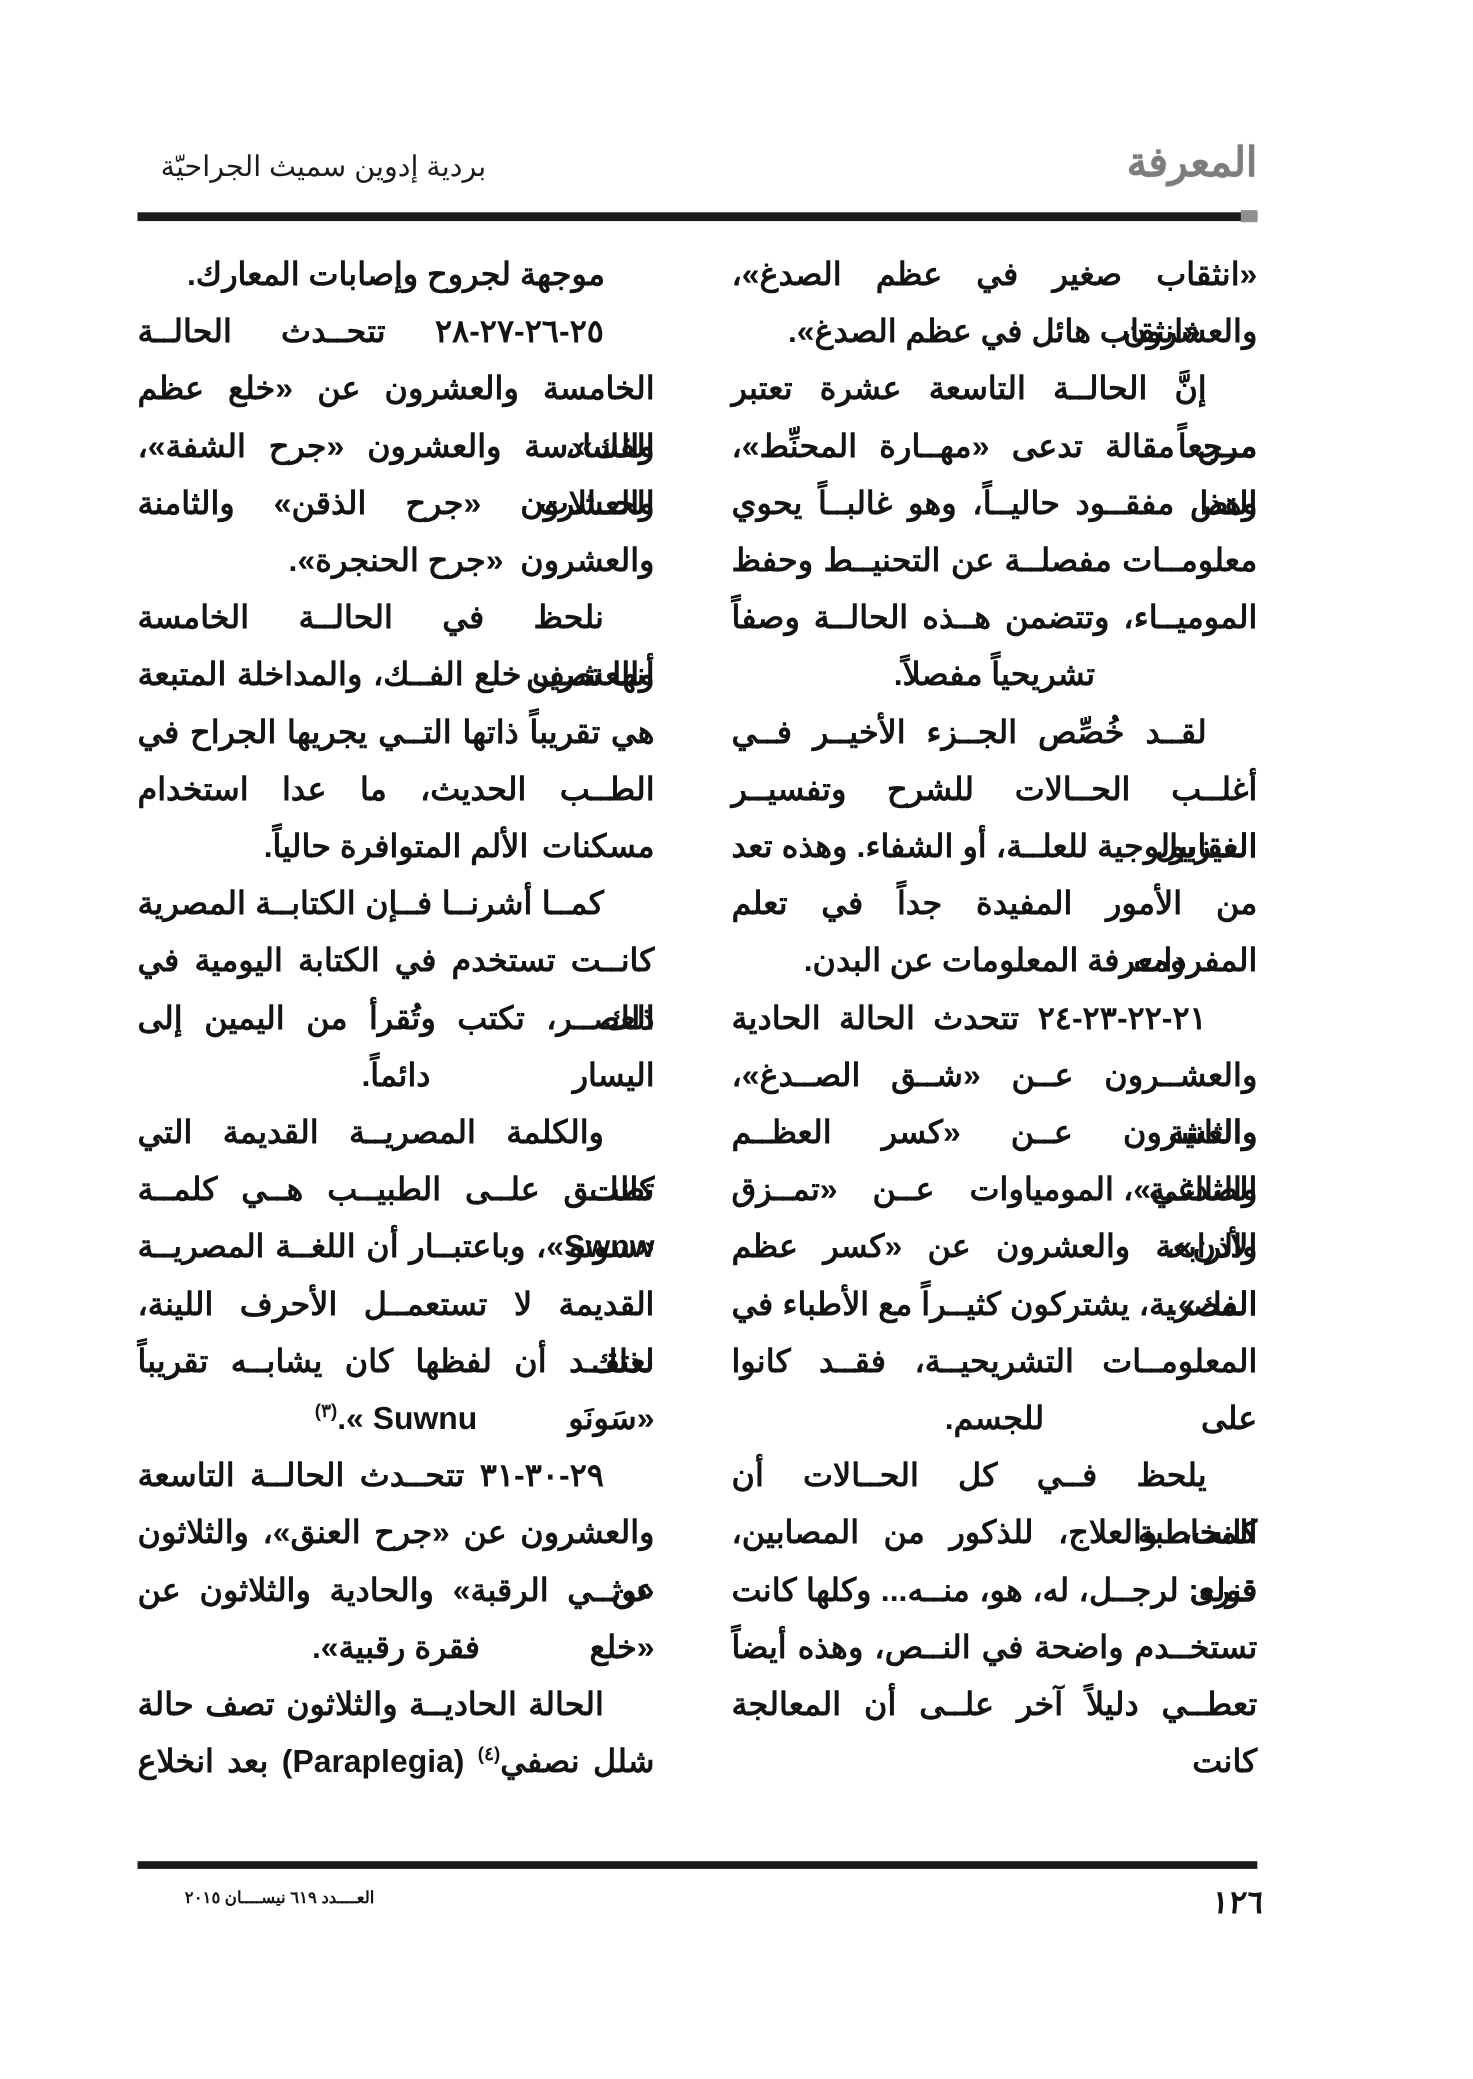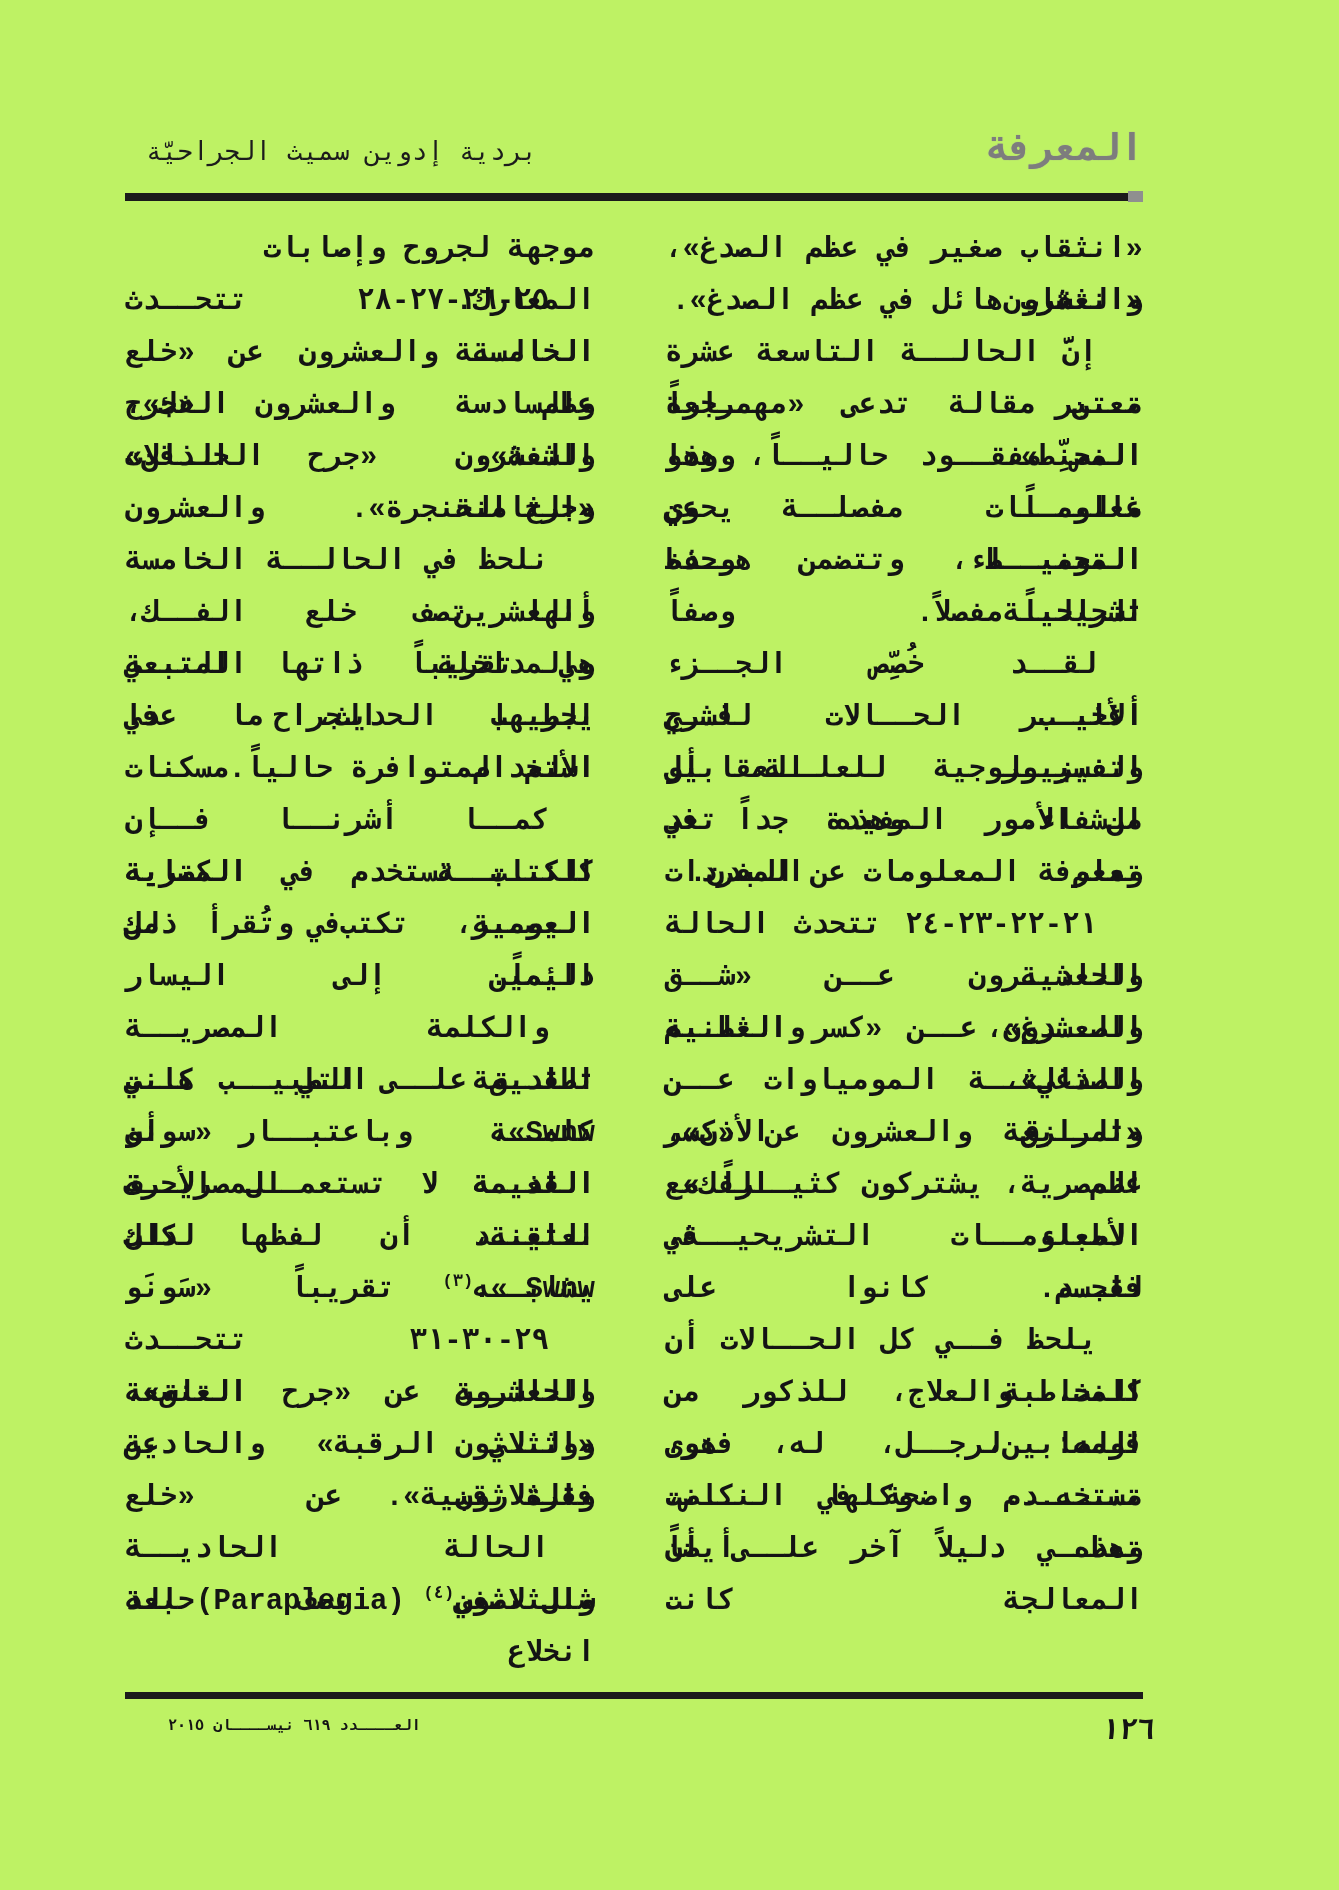--- a/index.html
+++ b/index.html
@@ -1,26 +1,26 @@
 <!DOCTYPE html>
 <html lang="ar"><head>
 <meta charset="utf-8">
 <style>
   html,body{margin:0;padding:0;background:#e8e8e8;}
-  .page{position:relative;width:1339px;height:1890px;background:#bef264;
-        font-family:Liberation Mono, monospace;color:#141414;overflow:hidden;margin:0 auto;}
+  .page{position:relative;width:1339px;height:1890px;background:#ffffff;
+        font-family:Liberation Sans, sans-serif;color:#141414;overflow:hidden;margin:0 auto;}
   .running-title{position:absolute;left:146px;top:136px;font-size:26px;direction:rtl;color:#1c1c1c;}
   .logo{position:absolute;right:196px;top:126px;font-size:37px;font-weight:bold;color:#7d7d7d;
         direction:rtl;letter-spacing:-2px;text-shadow:0 0 1px #9a9a9a;}
   .header-rule{position:absolute;left:125px;top:193px;width:1018px;height:8px;background:#1b1b1b;}
   .rule-notch{position:absolute;left:1128px;top:191px;width:15px;height:11px;background:#8f8f8f;}
   .column{position:absolute;top:224px;direction:rtl;font-size:29px;font-weight:bold;line-height:52px;}
   .column-right{left:665px;width:478px;}
   .column-left{left:125px;width:470px;}
-  .line{height:52px;text-align:right;}
+  .line{height:52px;text-align:center;}
   .line.just{text-align:justify;text-align-last:justify;}
   .line.indent{text-indent:46px;}
   .line sup{font-size:17px;line-height:0;vertical-align:super;}
   .footer-rule{position:absolute;left:125px;top:1692px;width:1018px;height:7px;background:#1b1b1b;}
   .footer-issue{position:absolute;left:168px;top:1716px;font-size:15px;font-weight:bold;direction:rtl;}
   .footer-page{position:absolute;left:1102px;top:1712px;font-size:29px;font-weight:bold;
                transform:skewX(-8deg);direction:rtl;}
 </style>
 </head>
 <body>
@@ -74,21 +74,21 @@
       <div class="line"><span>الألم المتوافرة حالياً.</span></div>
       <div class="line just indent"><span>كمــا أشرنــا فــإن الكتابــة المصرية</span></div>
       <div class="line just"><span>كانــت تستخدم في الكتابة اليومية في ذلك</span></div>
       <div class="line just"><span>العصــر، تكتب وتُقرأ من اليمين إلى اليسار</span></div>
       <div class="line"><span>دائماً.</span></div>
       <div class="line just indent"><span>والكلمة المصريــة القديمة التي كانت</span></div>
       <div class="line just"><span>تطلــق علــى الطبيــب هــي كلمــة «سونو</span></div>
       <div class="line just"><span>Swnw»، وباعتبــار أن اللغــة المصريــة</span></div>
       <div class="line just"><span>القديمة لا تستعمــل الأحرف اللينة، لذلك</span></div>
       <div class="line just"><span>نعتقــد أن لفظها كان يشابــه تقريباً «سَونَو</span></div>
-      <div class="line"><span>Swnw ».</span><sup>(٣)</sup></div>
+      <div class="line"><span>Suwnu ».</span><sup>(٣)</sup></div>
       <div class="line just indent"><span>⁦٢٩-٣٠-٣١⁩ تتحــدث الحالــة التاسعة</span></div>
       <div class="line just"><span>والعشرون عن «جرح العنق»، والثلاثون عن</span></div>
       <div class="line just"><span>«وثــي الرقبة» والحادية والثلاثون عن «خلع</span></div>
       <div class="line"><span>فقرة رقبية».</span></div>
       <div class="line just indent"><span>الحالة الحاديــة والثلاثون تصف حالة</span></div>
       <div class="line just"><span>شلل نصفي</span><sup>(٤)</sup><span> (Paraplegia) بعد انخلاع</span></div>
     </div>
 
   <div class="footer-rule"></div>
   <div class="footer-issue">العــــدد ٦١٩ نيســــان ٢٠١٥</div>

